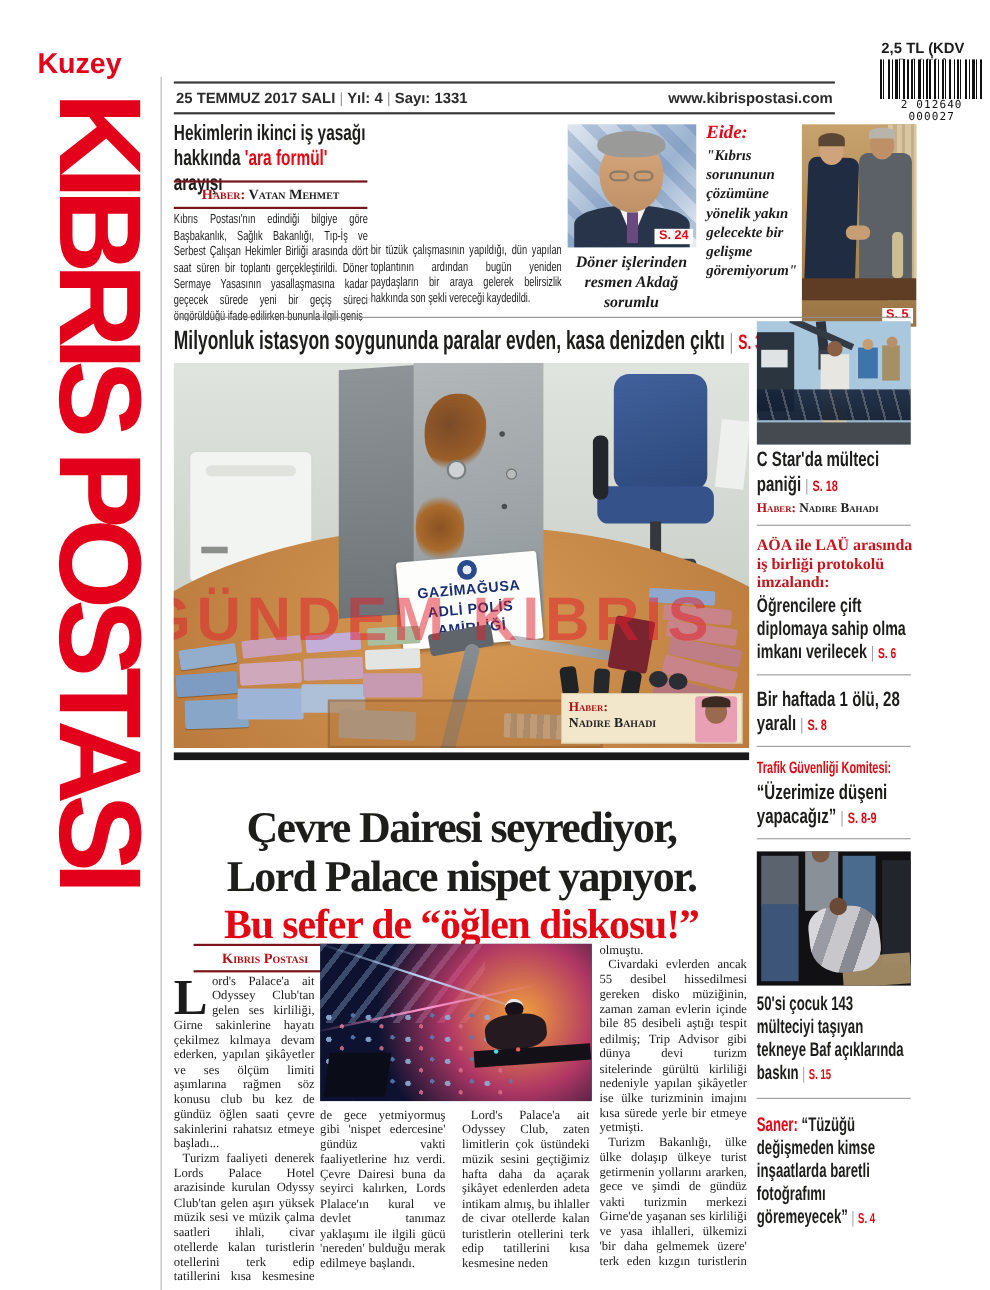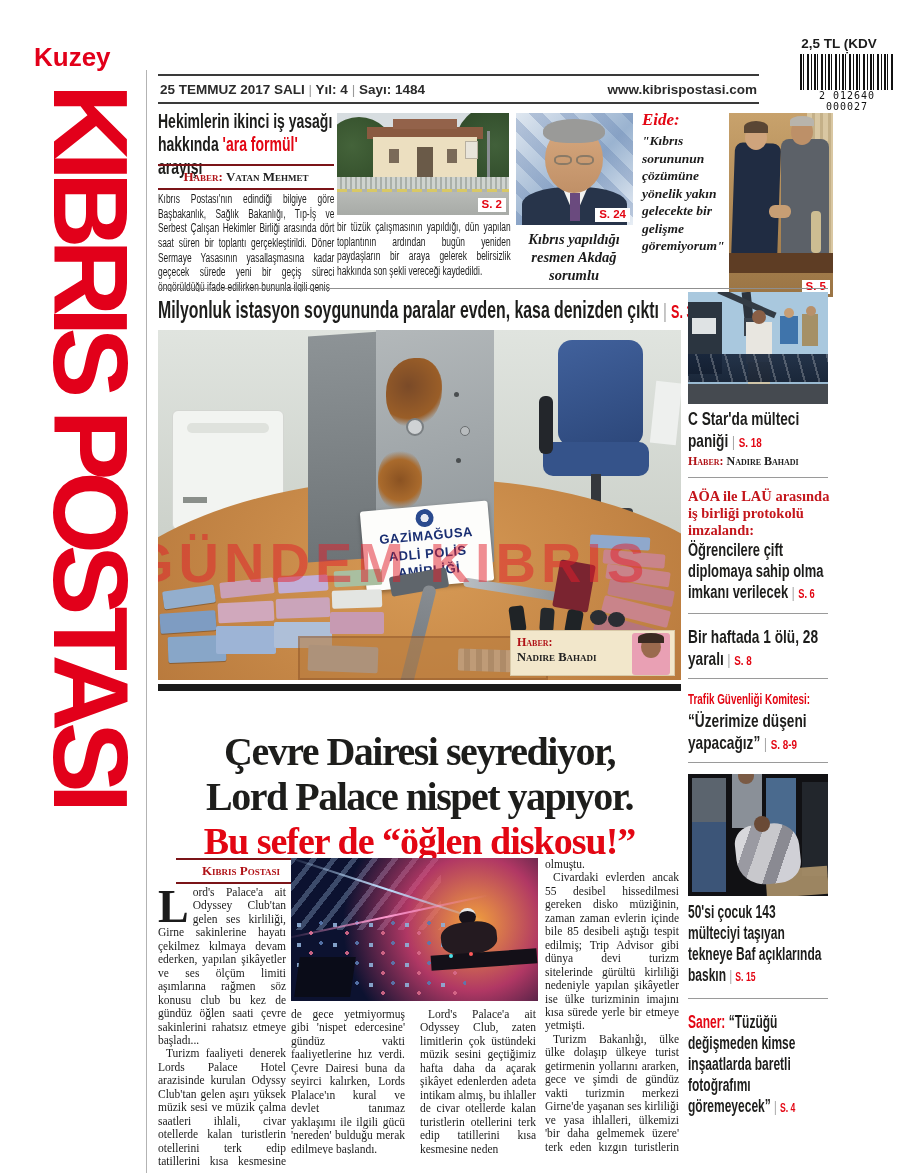--- a/index.html
+++ b/index.html
@@ -33,21 +33,21 @@
   <div class="abs" style="left:34px; top:42px; font-size:26px; font-weight:bold; color:#e2001a;">Kuzey</div>
   <div class="abs" style="left:22px; top:84px; width:124px; height:1089px; writing-mode:vertical-rl; text-orientation:sideways; font-weight:bold; font-size:106px; letter-spacing:-9px; line-height:1.05; color:#e2001a; white-space:nowrap;">KIBRIS POSTASI</div>
   <div class="abs" style="left:146px; top:70px; width:1px; height:1103px; background:#b3b3b3;"></div>
 
   <div class="abs" style="left:158px; top:74px; width:601px; height:30px; border-top:2px solid #3a3a3a; border-bottom:2px solid #3a3a3a; display:flex; align-items:center; justify-content:space-between; padding:0 2px;">
     <div style="font-size:13.5px; font-weight:bold; color:#2b2b2b;">
       <span>25 TEMMUZ 2017 SALI</span>
       <span class="gray-pipe">|</span>
       <span>Yıl: 4</span>
       <span class="gray-pipe">|</span>
-      <span>Sayı: 1484</span>
+      <span>Sayı: 1331</span>
     </div>
     <div style="font-size:13.5px; font-weight:bold; color:#2b2b2b;">www.kibrispostasi.com</div>
   </div>
 
   <div class="abs" style="left:782px; top:36px; width:114px; text-align:center; font-size:13.5px; font-weight:bold; color:#1c1c1c;">2,5 TL (KDV DAHİL)</div>
   <div class="abs" style="left:788px; top:54px; width:106px;padding-left:12px;">
     <div style="height:36px; background:repeating-linear-gradient(90deg,#111 0 2px,#fff 2px 3px,#111 3px 4px,#fff 4px 7px,#111 7px 9px,#fff 9px 11px,#111 11px 12px,#fff 12px 14px);"></div>
     <div style="font-family:'DejaVu Sans Mono', monospace; font-size:10px; letter-spacing:1px; text-align:center; color:#111;">2 012640 000027</div>
   </div>
 
@@ -57,52 +57,36 @@
     </span>
   </div>
   <div class="abs byline-bar scaps" style="left:158px; top:164px; width:176px;">
     <span class="lbl">Haber:</span>
     <span class="nm">Vatan Mehmet</span>
   </div>
   <div class="abs" style="left:158px; top:192px; width:178px; height:100px; overflow:hidden;">
     <span class="sq sans-body" style="width:252px; transform:scaleX(.7);">Kıbrıs Postası'nın edindiği bilgiye göre Başbakanlık, Sağlık Bakanlığı, Tıp-İş ve Serbest Çalışan Hekimler Birliği arasında dört saat süren bir toplantı gerçekleştirildi. Döner Sermaye Yasasının yasallaşmasına kadar geçecek sürede yeni bir geçiş süreci öngörüldüğü ifade edilirken bununla ilgili geniş</span>
   </div>
 
-  <div class="abs photo" style="left:337px; top:113px; width:172px; height:102px; background:#d7dde0;">
-    <div class="shape" style="left:-14px; top:4px; width:72px; height:72px; border-radius:50%; background:radial-gradient(circle at 40% 40%, #44633a, #2c4624);"></div>
-    <div class="shape" style="left:118px; top:-8px; width:80px; height:80px; border-radius:50%; background:radial-gradient(circle at 50% 50%, #41603a, #2b4525);"></div>
-    <div class="shape" style="left:30px; top:14px; width:116px; height:12px; background:#8a5a40;"></div>
-    <div class="shape" style="left:56px; top:6px; width:64px; height:10px; background:#93624a;"></div>
-    <div class="shape" style="left:36px; top:24px; width:104px; height:40px; background:#ecdfc0;"></div>
-    <div class="shape" style="left:52px; top:36px; width:10px; height:14px; background:#7a6a58;"></div>
-    <div class="shape" style="left:80px; top:34px; width:16px; height:30px; background:#6a5a48;"></div>
-    <div class="shape" style="left:110px; top:36px; width:10px; height:14px; background:#7a6a58;"></div>
-    <div class="shape" style="left:128px; top:28px; width:13px; height:18px; background:#e8e4da; border:1px solid #b8b0a0;"></div>
-    <div class="shape" style="left:150px; top:18px; width:3px; height:58px; background:#8a8f93;"></div>
-    <div class="shape" style="left:0; top:64px; width:172px; height:12px; background:repeating-linear-gradient(90deg,#cfd3cf 0 3px,#aab0aa 3px 5px);"></div>
-    <div class="shape" style="left:0; top:76px; width:172px; height:26px; background:linear-gradient(#b9bcb8,#a8aba7);"></div>
-    <div class="shape" style="left:0; top:76px; width:172px; height:3px; background:repeating-linear-gradient(90deg,#d8c866 0 10px,#b0b4ae 10px 15px);"></div>
-    <div class="plabel">S. 2</div>
-  </div>
   <div class="abs" style="left:337px; top:220px; width:174px; height:72px; overflow:hidden;">
     <span class="sq sans-body" style="width:248px; transform:scaleX(.7);">bir tüzük çalışmasının yapıldığı, dün yapılan toplantının ardından bugün yeniden paydaşların bir araya gelerek belirsizlik hakkında son şekli vereceği kaydedildi.</span>
   </div>
 
   <div class="abs photo" style="left:516px; top:113px; width:117px; height:112px; background:linear-gradient(135deg,#dfe7f0 0%,#9ab3d0 55%,#e8eef5 100%);">
     <div class="shape" style="left:0; top:0; width:117px; height:112px; background:repeating-linear-gradient(45deg, rgba(90,120,170,.30) 0 10px, transparent 10px 22px);"></div>
     <div class="shape" style="left:6px; top:74px; width:105px; height:38px; background:#27344a; border-radius:45% 45% 0 0;"></div>
     <div class="shape" style="left:47px; top:76px; width:24px; height:28px; background:#f2f2f0; clip-path:polygon(0 0,100% 0,50% 100%);"></div>
     <div class="shape" style="left:54px; top:80px; width:10px; height:28px; background:#6a4a7e;"></div>
     <div class="shape" style="left:29px; top:12px; width:58px; height:68px; border-radius:50%; background:linear-gradient(#d7a87e,#c09067);"></div>
     <div class="shape" style="left:27px; top:6px; width:62px; height:24px; border-radius:50% 50% 40% 40%; background:#9a9a98;"></div>
     <div class="shape" style="left:38px; top:42px; width:18px; height:10px; border:2px solid #8a7a66; border-radius:40%;"></div>
     <div class="shape" style="left:60px; top:42px; width:18px; height:10px; border:2px solid #8a7a66; border-radius:40%;"></div>
     <div class="plabel">S. 24</div>
   </div>
-  <div class="abs" style="left:508px; top:230px; width:132px; text-align:center; font-family:'Liberation Serif', serif; font-weight:bold; font-style:italic; font-size:14.5px; line-height:1.25; color:#1b1b1b;">Kıbrıs yapıldığı resmen Akdağ sorumlu</div>
+  <div class="abs" style="left:508px; top:230px; width:132px; text-align:center; font-family:'Liberation Serif', serif; font-weight:bold; font-style:italic; font-size:14.5px; line-height:1.25; color:#1b1b1b;">Döner işlerinden resmen Akdağ sorumlu</div>
 
   <div class="abs" style="left:642px; top:110px; font-family:'Liberation Serif', serif; font-weight:bold; font-style:italic; font-size:17px; color:#e30613;">Eide:</div>
   <div class="abs" style="left:642px; top:132px; width:92px; font-family:'Liberation Serif', serif; font-weight:bold; font-style:italic; font-size:13.5px; line-height:1.3; color:#1b1b1b;">"Kıbrıs sorununun çözümüne yönelik yakın gelecekte bir gelişme göremiyorum"</div>
   <div class="abs photo" style="left:729px; top:113px; width:104px; height:184px; background:linear-gradient(180deg,#c8a26c,#9a7444);">
     <div class="shape" style="right:0; top:0; width:26px; height:160px; background:repeating-linear-gradient(90deg,#d9c7a2 0 5px,#c4b088 5px 8px);"></div>
     <div class="shape" style="left:4px; top:30px; width:46px; height:122px; background:#202c42; border-radius:8px; transform:rotate(2deg);"></div>
     <div class="shape" style="left:16px; top:12px; width:22px; height:25px; border-radius:50%; background:#cfa47c;"></div>
     <div class="shape" style="left:15px; top:8px; width:24px; height:12px; border-radius:50% 50% 0 0; background:#5a4634;"></div>
     <div class="shape" style="left:52px; top:26px; width:48px; height:132px; background:#5c6168; border-radius:8px;"></div>
     <div class="shape" style="left:62px; top:6px; width:22px; height:26px; border-radius:50%; background:#bd9068;"></div>

